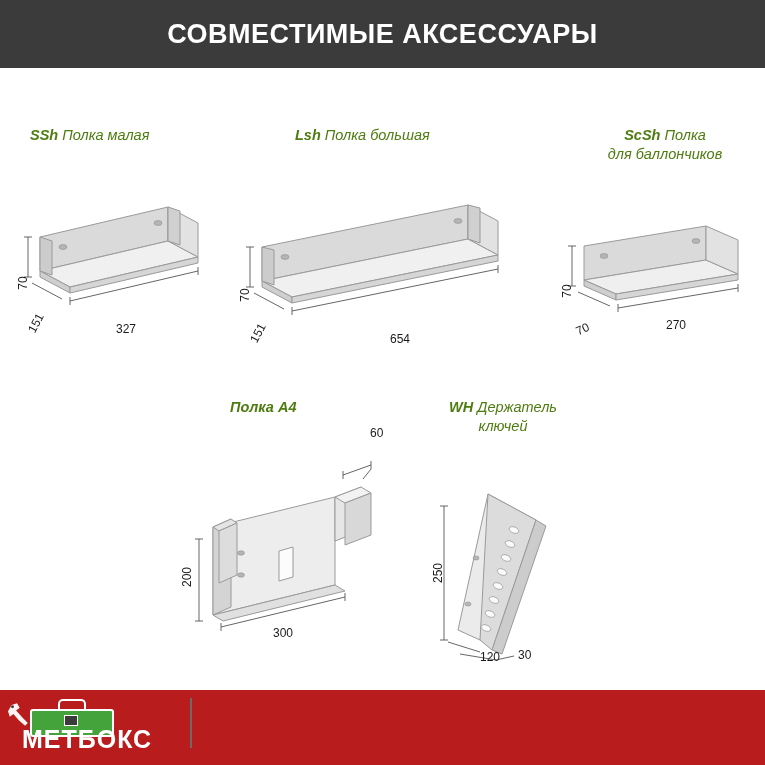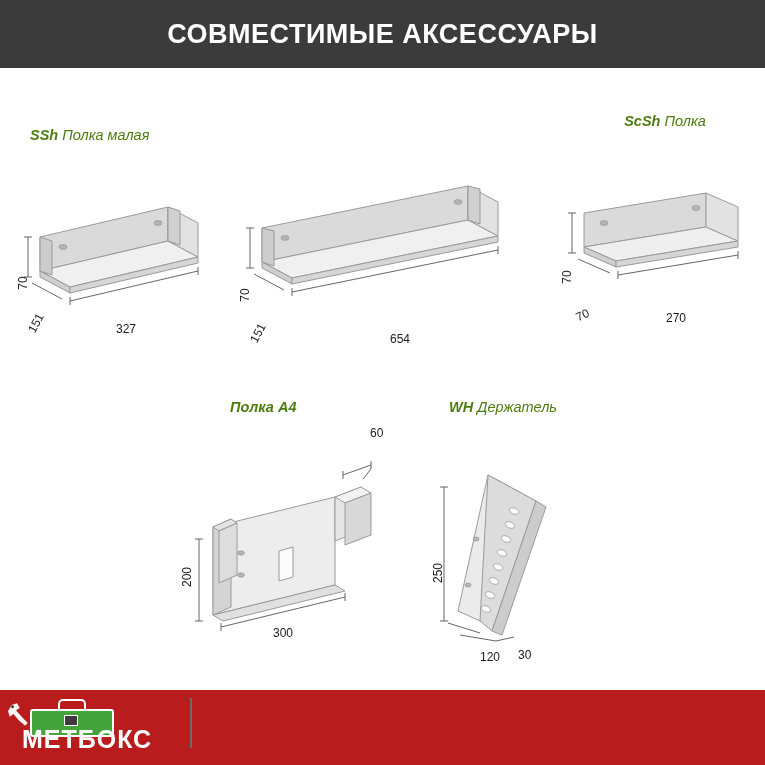--- a/index.html
+++ b/index.html
@@ -210,20 +210,24 @@
           <line x1="180" y1="108" x2="180" y2="116"></line>
         </g>
       </svg>
 
       <div class="dim rot-90" style="left:-10px; top:150px; width:30px; text-align:center;">70</div>
       <div class="dim rot-diag" style="left:8px; top:190px;">151</div>
       <div class="dim" style="left:98px; top:196px;text-align:right;">327</div>
     </div>
 
     <div class="item" style="left:240px; top:58px; width:320px;">
+      <div class="item-title" style="padding-left:55px;">
+        <b>Lsh</b>
+        <span>Полка большая</span>
+      </div>
 
       <svg width="320" height="170" viewBox="0 0 320 170" style="margin-top:14px;">
         <g stroke="#9a9a9a" stroke-width="1">
           <polygon points="22,88 228,46 228,80 22,122" fill="#dadada"></polygon>
           <polygon points="22,122 228,80 258,96 52,138" fill="#f0f0f0"></polygon>
           <polygon points="22,122 52,138 52,144 22,128" fill="#cfcfcf"></polygon>
           <polygon points="52,138 258,96 258,102 52,144" fill="#d6d6d6"></polygon>
           <polygon points="22,88 34,91 34,126 22,122" fill="#cccccc"></polygon>
           <polygon points="228,46 258,62 258,96 228,80" fill="#e2e2e2"></polygon>
           <polygon points="228,46 240,49 240,84 228,80" fill="#d0d0d0"></polygon>
@@ -241,24 +245,25 @@
           <line x1="52" y1="148" x2="52" y2="156"></line>
           <line x1="258" y1="106" x2="258" y2="114"></line>
         </g>
       </svg>
 
       <div class="dim rot-90" style="left:-10px; top:162px; width:30px; text-align:center;">70</div>
       <div class="dim rot-diag" style="left:8px; top:200px;">151</div>
       <div class="dim" style="left:150px; top:206px;">654</div>
     </div>
 
-    <div class="item" style="left:560px; top:44px; width:200px;">
+    <div class="item" style="left:560px; top:58px; width:200px;">
       <div class="item-title center-title" style="width:190px; padding-left:10px;">
         <b>ScSh</b>
         <span>Полка</span>
+        <div>для баллончиков</div>
       </div>
 
       <svg width="200" height="160" viewBox="0 0 200 160" style="margin-top:10px;">
         <g stroke="#9a9a9a" stroke-width="1">
 
           <polygon points="24,72 146,52 146,86 24,106" fill="#dadada"></polygon>
 
           <polygon points="24,106 146,86 178,100 56,120" fill="#efefef"></polygon>
 
           <polygon points="24,106 56,120 56,126 24,112" fill="#cfcfcf"></polygon>
@@ -276,21 +281,21 @@
           <line x1="8" y1="112" x2="16" y2="112"></line>
           <line x1="18" y1="118" x2="50" y2="132"></line>
           <line x1="58" y1="134" x2="178" y2="114"></line>
           <line x1="58" y1="130" x2="58" y2="138"></line>
           <line x1="178" y1="110" x2="178" y2="118"></line>
         </g>
       </svg>
 
       <div class="dim rot-90" style="left:-8px; top:158px; width:30px; text-align:center;">70</div>
       <div class="dim rot-diag2" style="left:16px; top:196px;">70</div>
-      <div class="dim" style="left:106px; top:192px;margin-top:7px;">270</div>
+      <div class="dim" style="left:106px; top:192px;">270</div>
     </div>
 
     <div class="item" style="left:175px; top:330px; width:250px;">
       <div class="item-title" style="padding-left:55px;">
         <b>Полка</b>
         <b>A4</b>
       </div>
 
       <svg width="250" height="200" viewBox="0 0 250 200" style="margin-top:18px;">
         <g stroke="#9a9a9a" stroke-width="1">
@@ -333,20 +338,21 @@
 
       <div class="dim" style="left:195px; top:28px;">60</div>
       <div class="dim rot-90" style="left:-6px; top:172px; width:36px; text-align:center;">200</div>
       <div class="dim" style="left:98px; top:228px;">300</div>
     </div>
 
     <div class="item" style="left:418px; top:330px; width:200px;">
       <div class="item-title center-title" style="width:170px;">
         <b>WH</b>
         <span>Держатель</span>
+        <div>ключей</div>
       </div>
 
       <svg width="200" height="210" viewBox="0 0 200 210" style="margin-top:18px;">
         <g stroke="#9a9a9a" stroke-width="1">
 
           <polygon points="70,40 118,66 62,186 40,176" fill="#ebebeb"></polygon>
 
           <polygon points="70,40 118,66 74,196 62,186" fill="#dcdcdc"></polygon>
 
           <polygon points="118,66 128,72 84,200 74,196" fill="#cccccc"></polygon>

